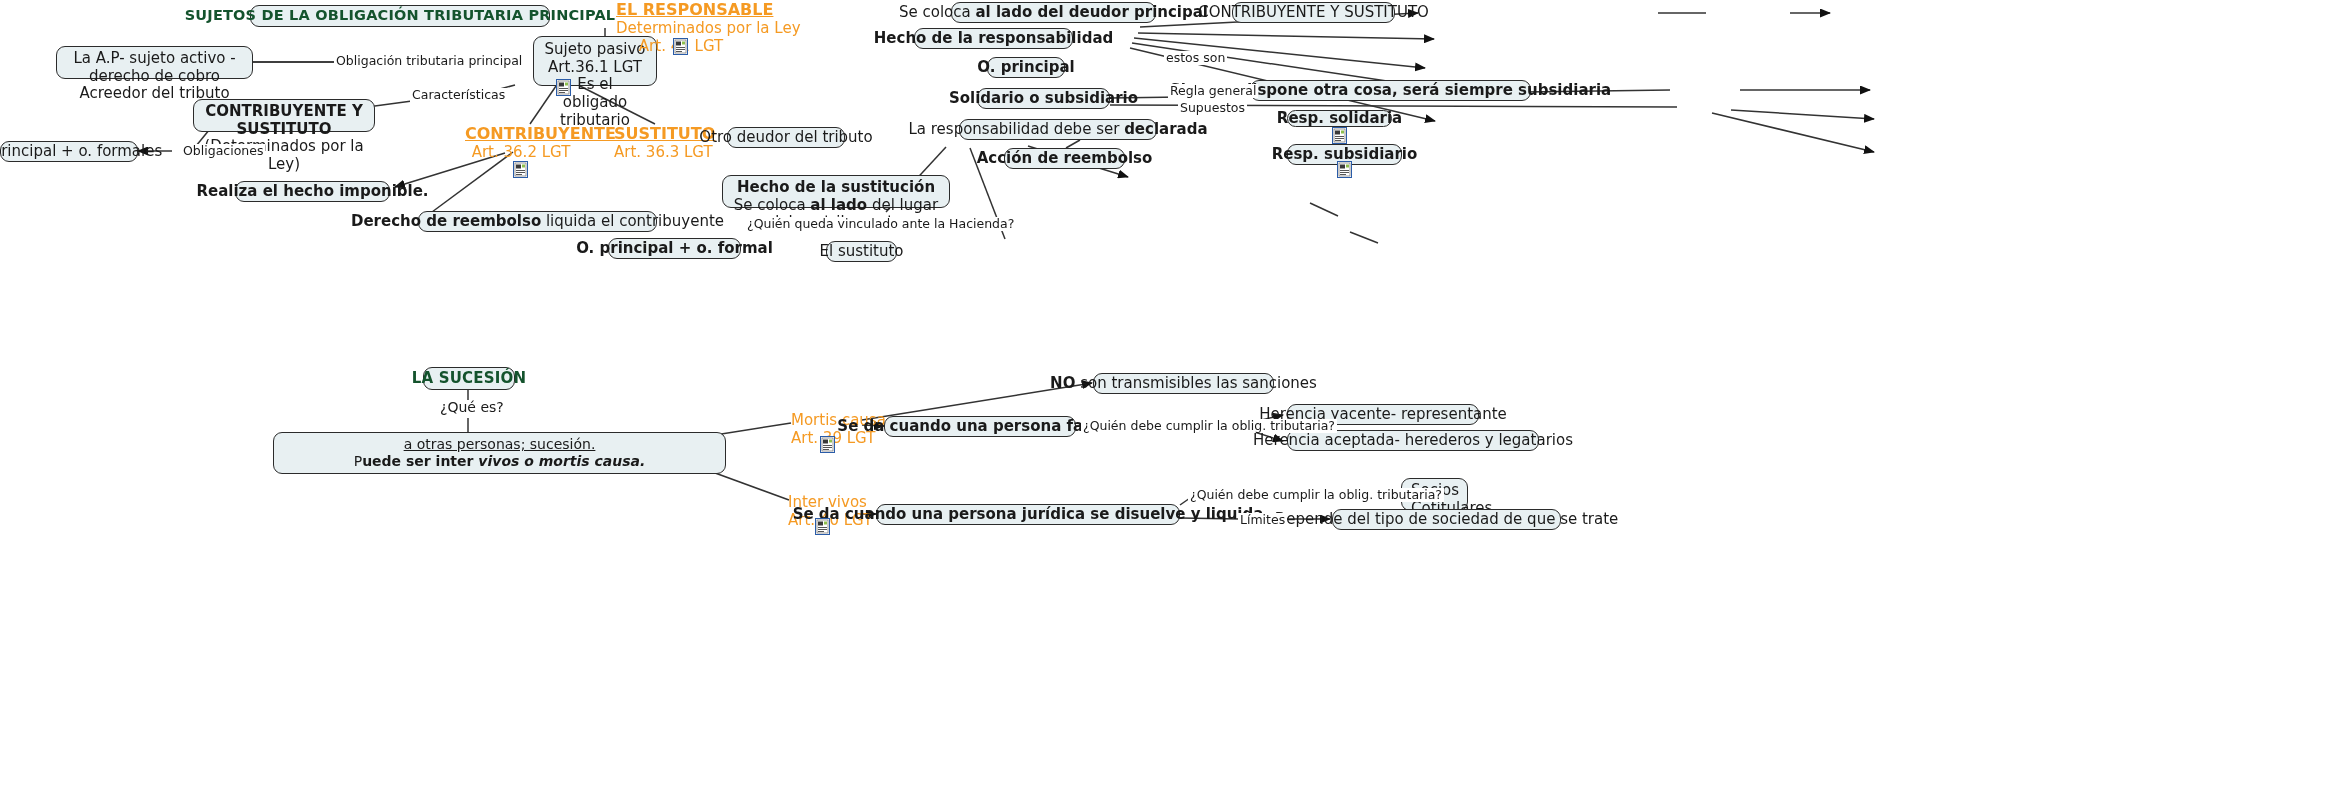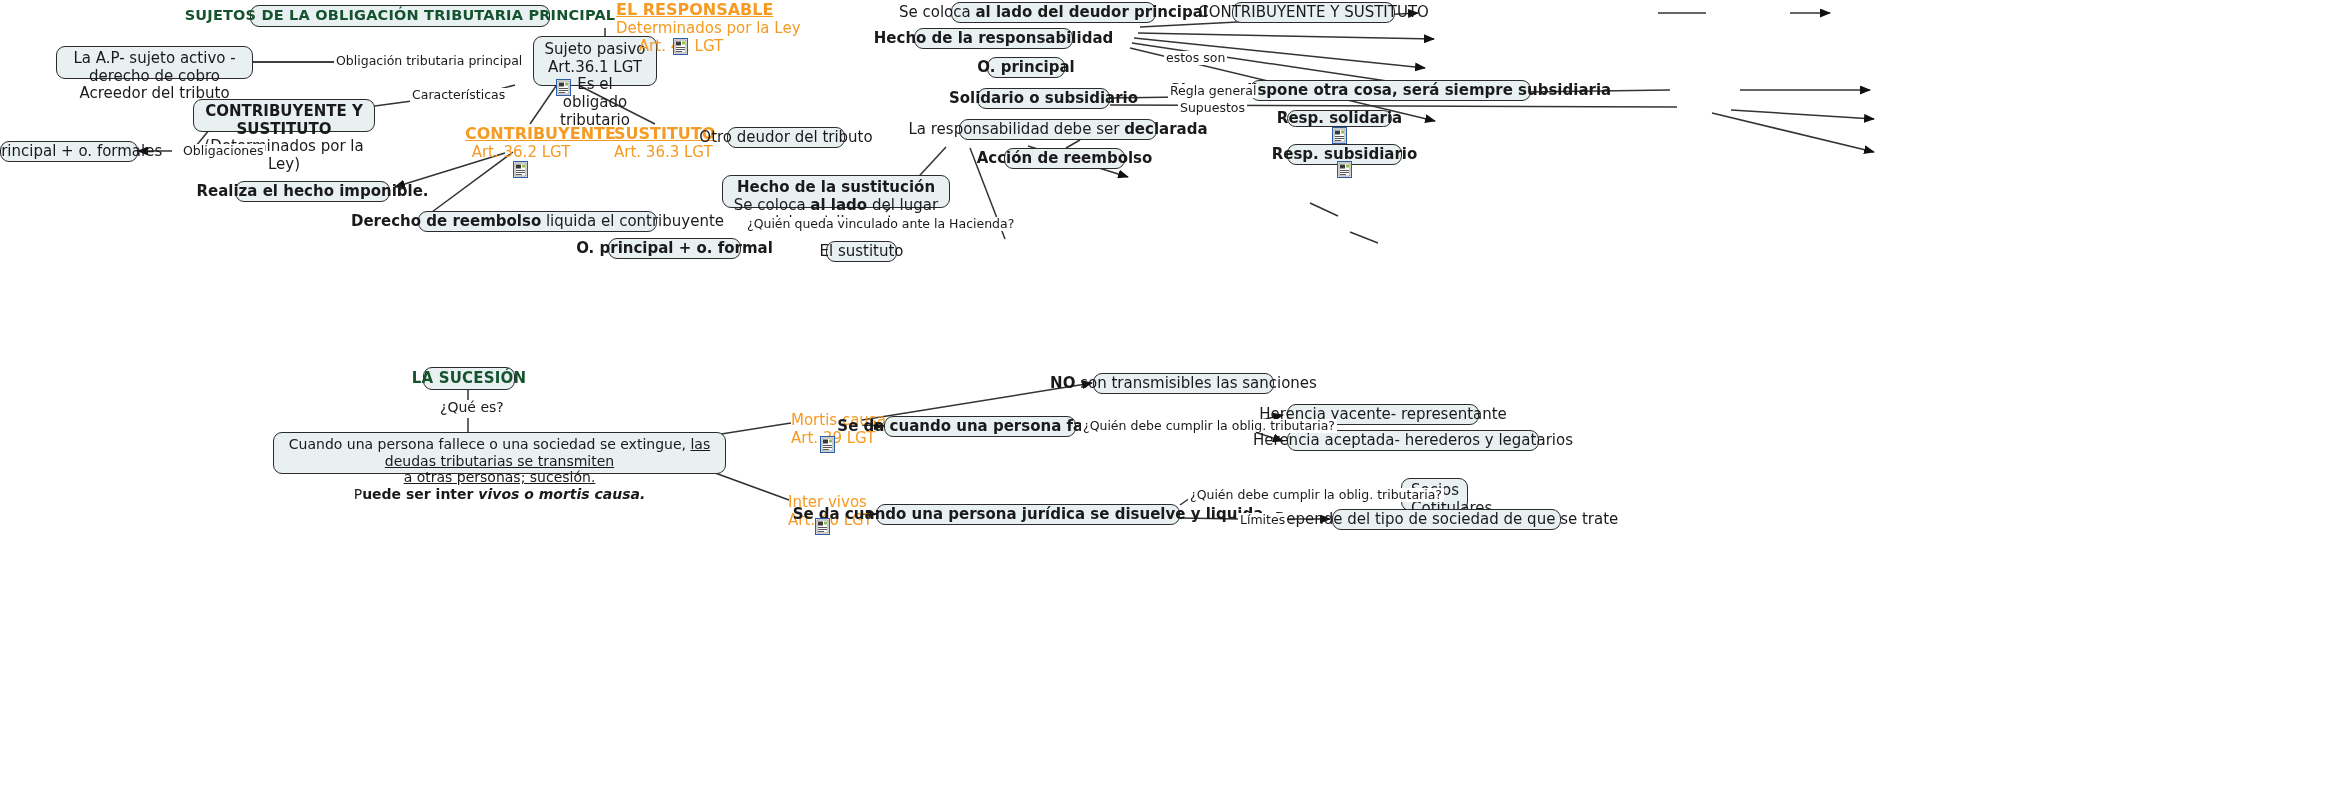--- a/index.html
+++ b/index.html
@@ -343,21 +343,20 @@
       <rect x="3" y="11" width="9" height="1" fill="#555"></rect>
       <rect x="3" y="13" width="6" height="1" fill="#555"></rect>
     </svg>
   </span>
 
   <div class="node orange" style="left:423px; top:367px; width:92px; height:23px; font-size:15px;">
     <span>LA SUCESIÓN</span>
   </div>
 
   <div class="node multiline" style="left:242px; top:432px; width:453px; height:42px; padding-top:3px; font-size:14px;">
-    <span class="l"><span>Cuando una persona fallece o una sociedad se extingue, </span><span class="ul">las deudas tributarias se transmiten</span></span>
     <span class="l ul">a otras personas; sucesión.</span>
     <span class="l"><span>P</span><span class="bi">uede ser inter </span><span class="bi it">vivos o mortis causa.</span></span>
   </div>
 
   <div class="olabel plain" style="left:791px; top:411px; width:72px; font-size:15px;">
     <span class="ttl">Mortis causa</span>
     <span class="sub">Art. 39 LGT</span>
   </div>
   <span class="rsrc" style="left:820px; top:436px;">
     <svg width="15" height="17" viewBox="0 0 15 17">

